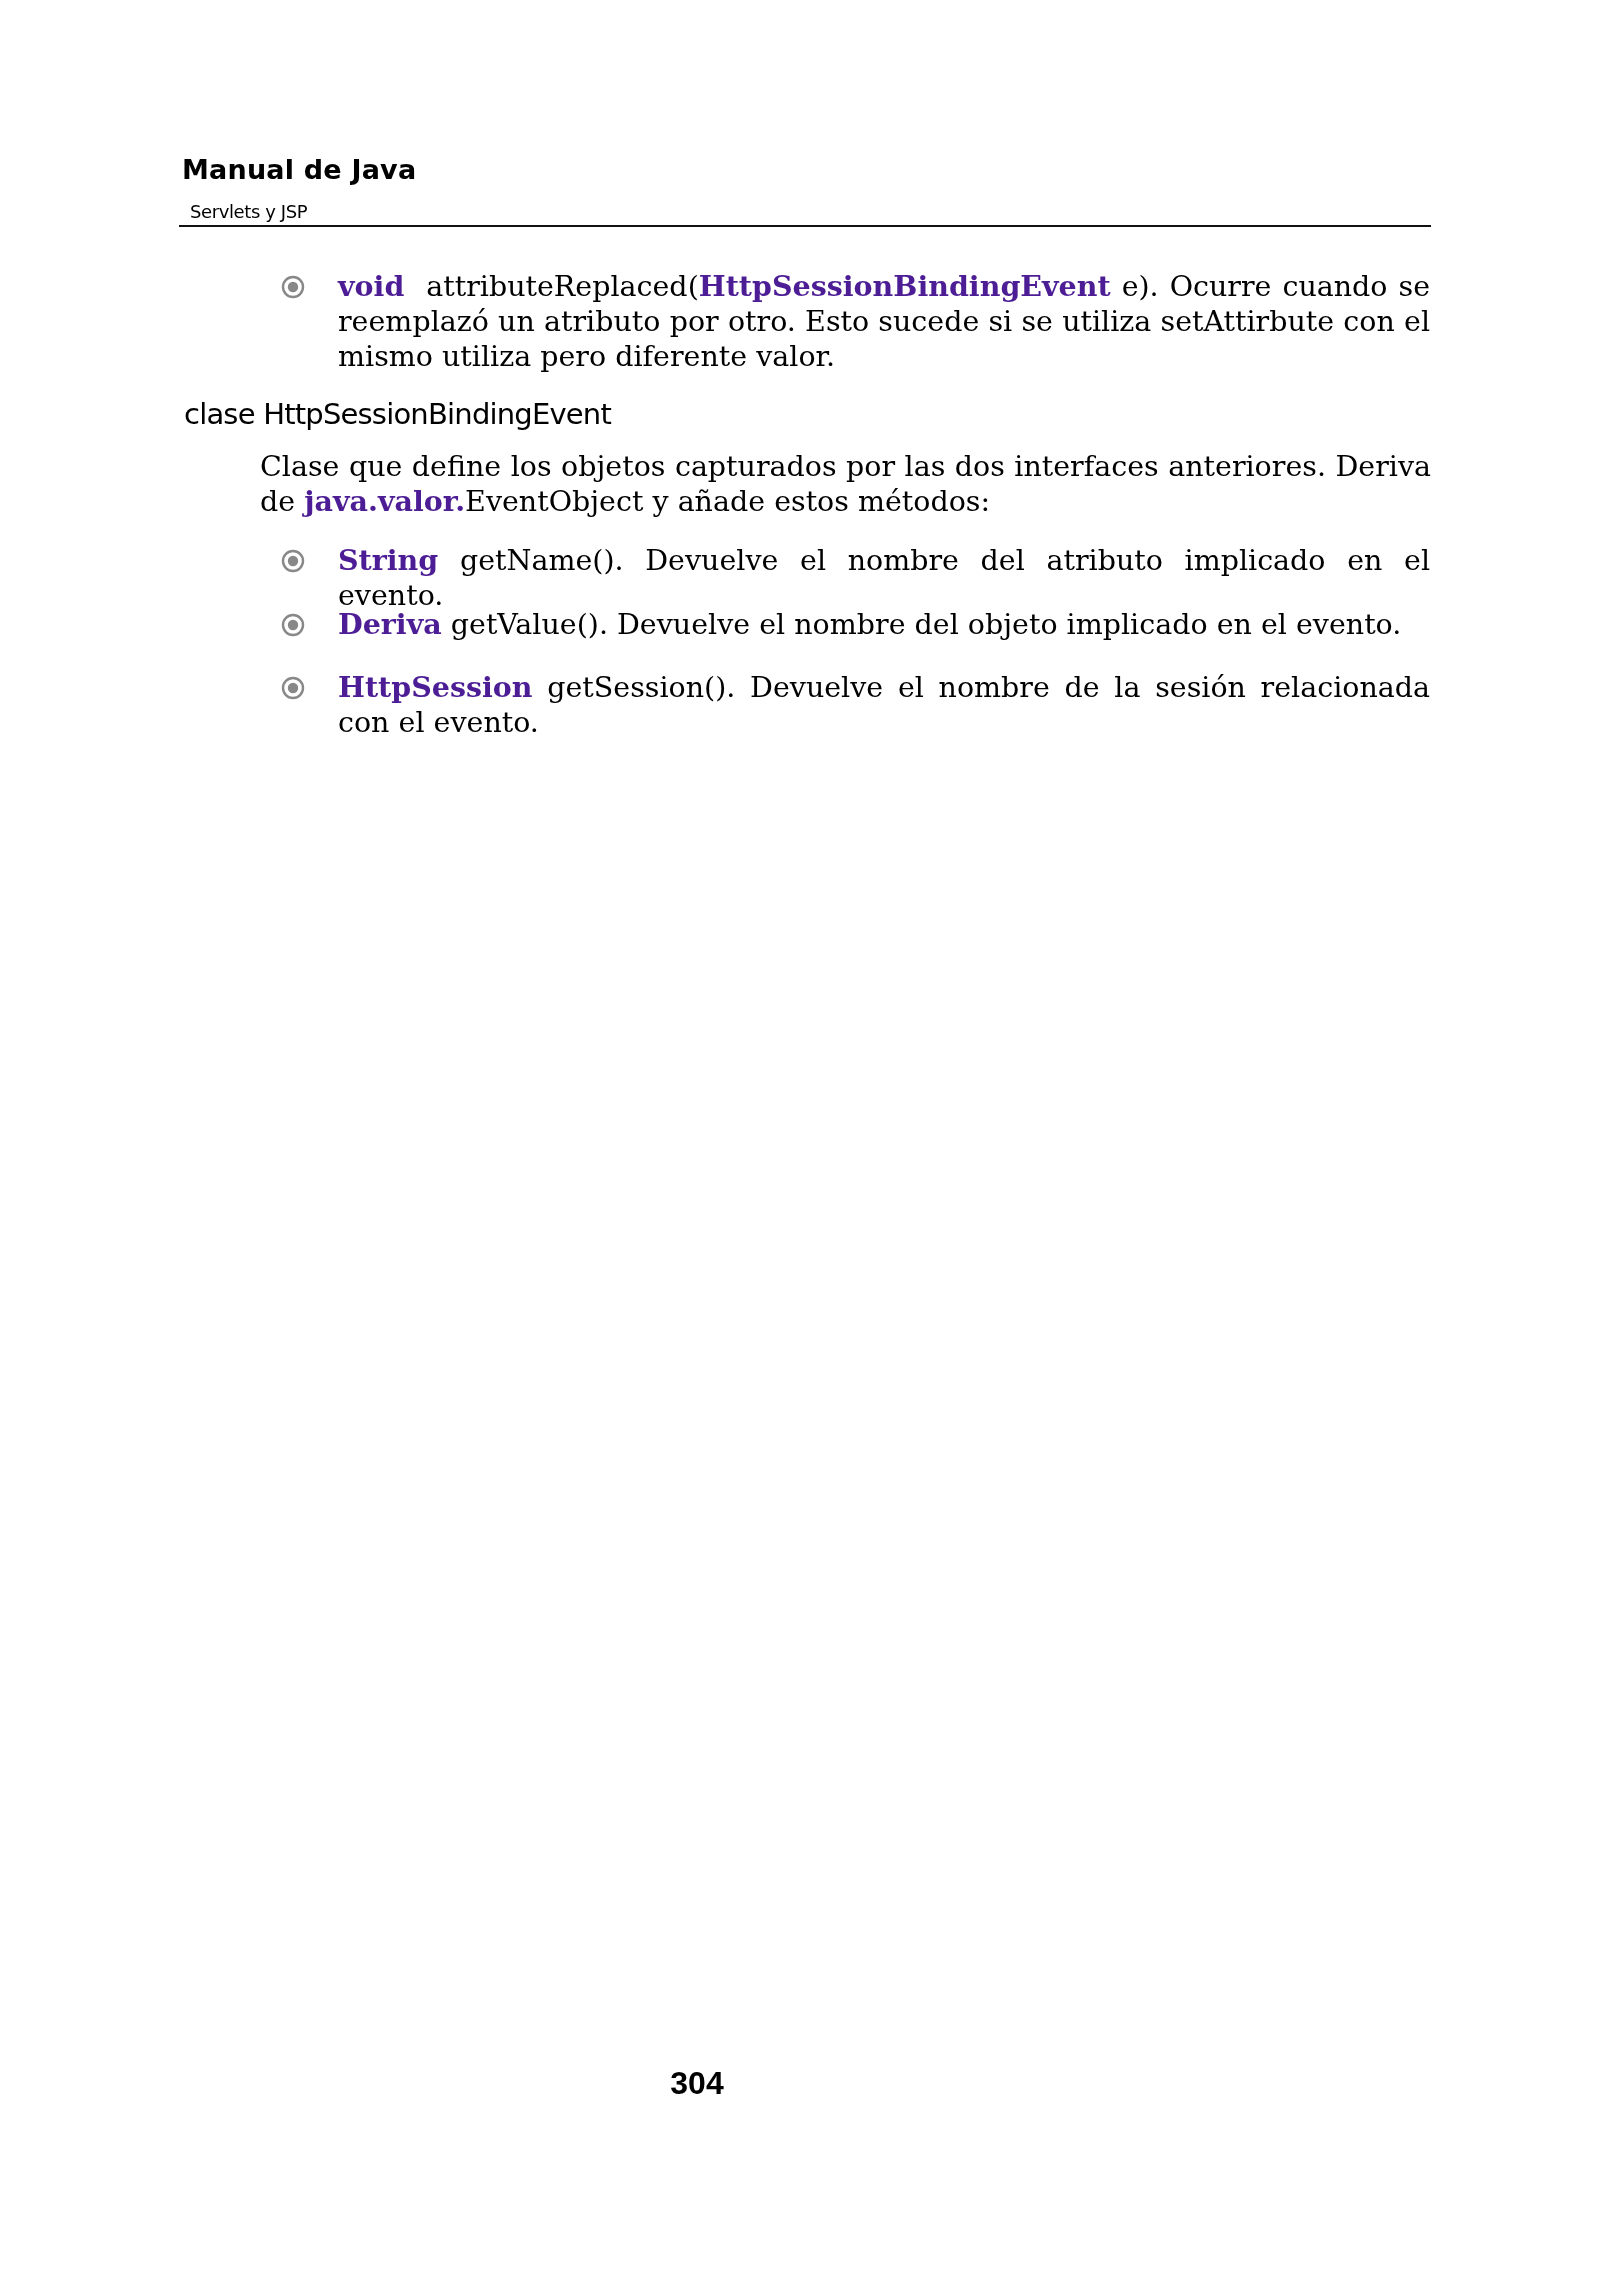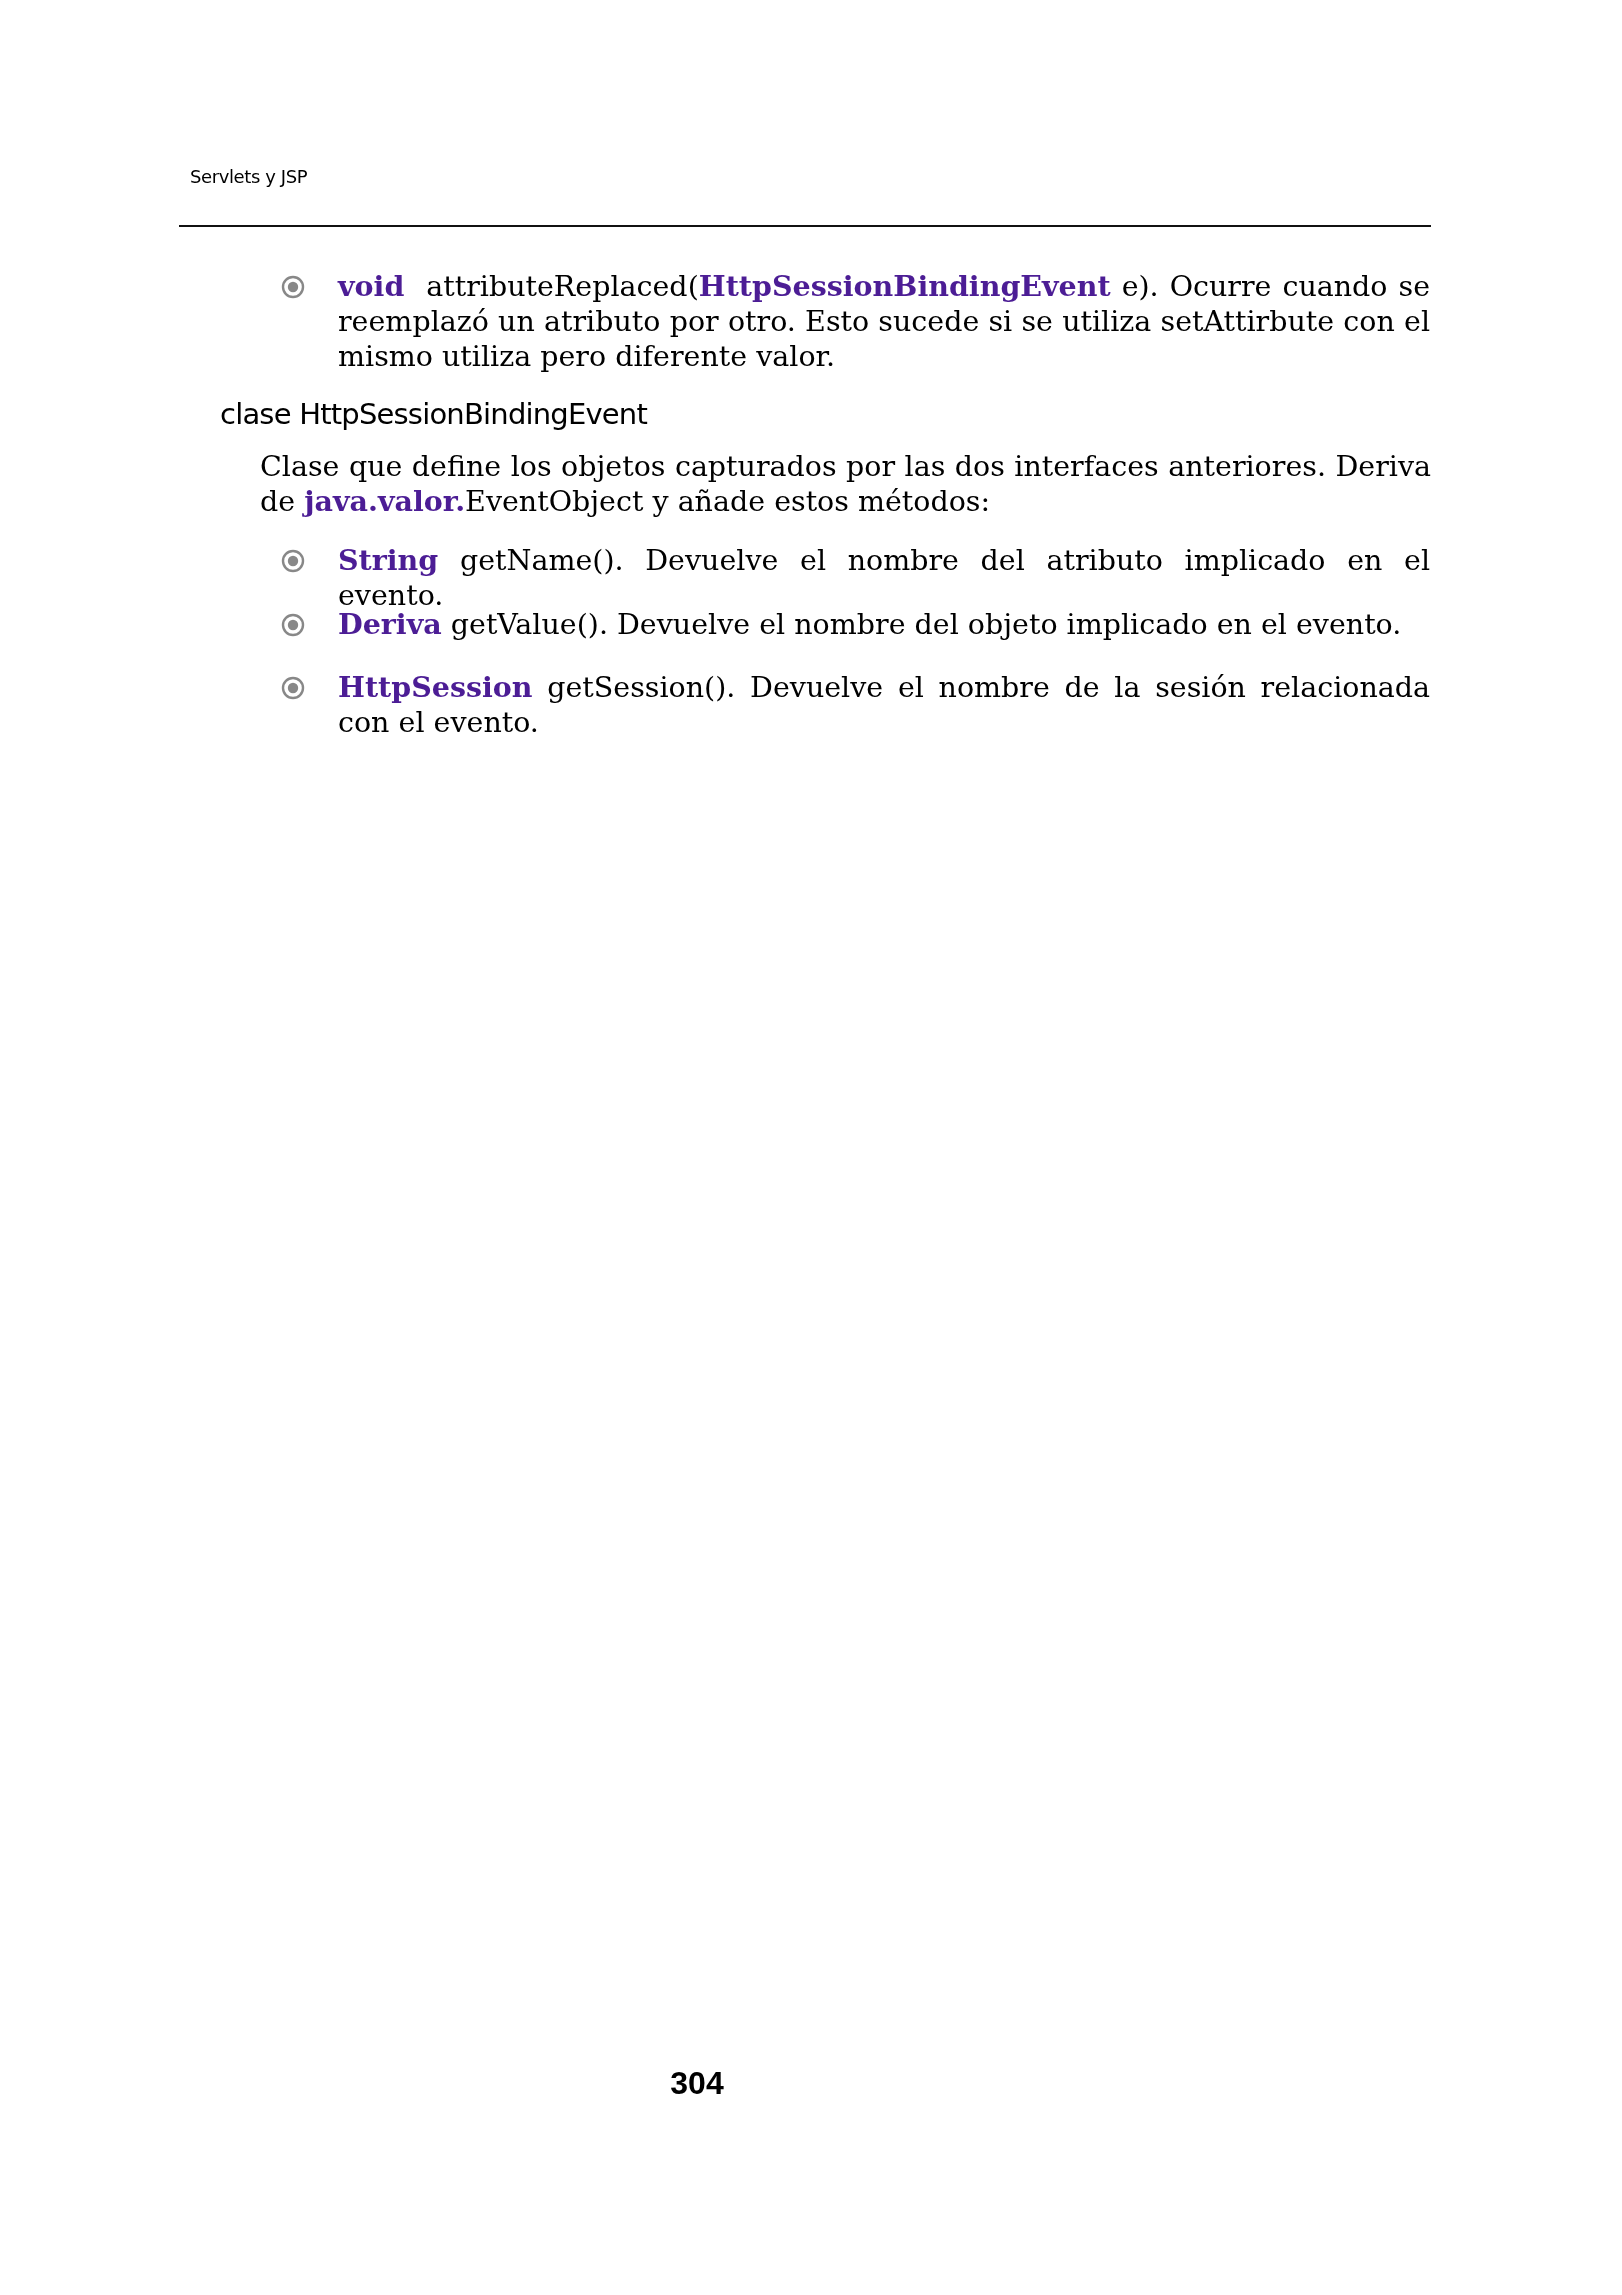--- a/index.html
+++ b/index.html
@@ -74,21 +74,20 @@
       font-weight: normal;
     }
     .class-heading {
       position: absolute;
       left: 184px;
       top: 396px;
       font-family: "DejaVu Sans", sans-serif;
       font-size: 29px;
       line-height: 36px;
       letter-spacing: -0.8px;
-      margin-left: 36px;
     }
     .class-desc {
       position: absolute;
       left: 260px;
       top: 449px;
       width: 1171px;
       text-align: justify;
     }
     .page-number {
       position: absolute;
@@ -99,20 +98,21 @@
       font-family: "Liberation Sans", sans-serif;
       font-weight: bold;
       font-size: 32px;
       line-height: 38px;
     }
   </style>
 </head>
 <body>
 
 <div class="page-header">
+  <div class="book-title">Manual de Java</div>
   <div class="chapter-title">Servlets y JSP</div>
 </div>
 <div class="header-rule"></div>
 
 <div class="content">
 
   <div class="bullet-item" style="top:269px;">
     <svg class="bullet-icon" viewBox="0 0 30 30">
       <circle cx="15" cy="15" r="12.5" fill="none" stroke="#888" stroke-width="3"></circle>
       <circle cx="15" cy="15" r="6.5" fill="#888"></circle>

